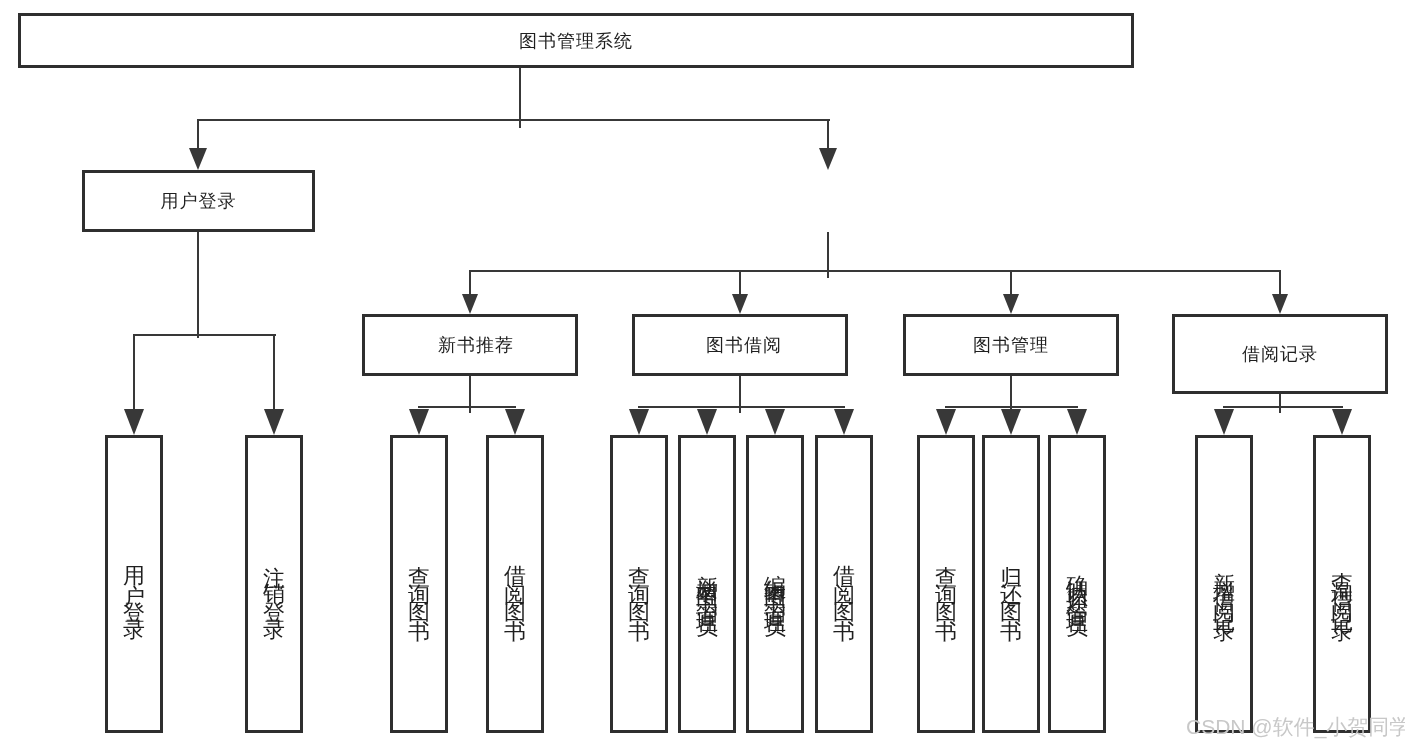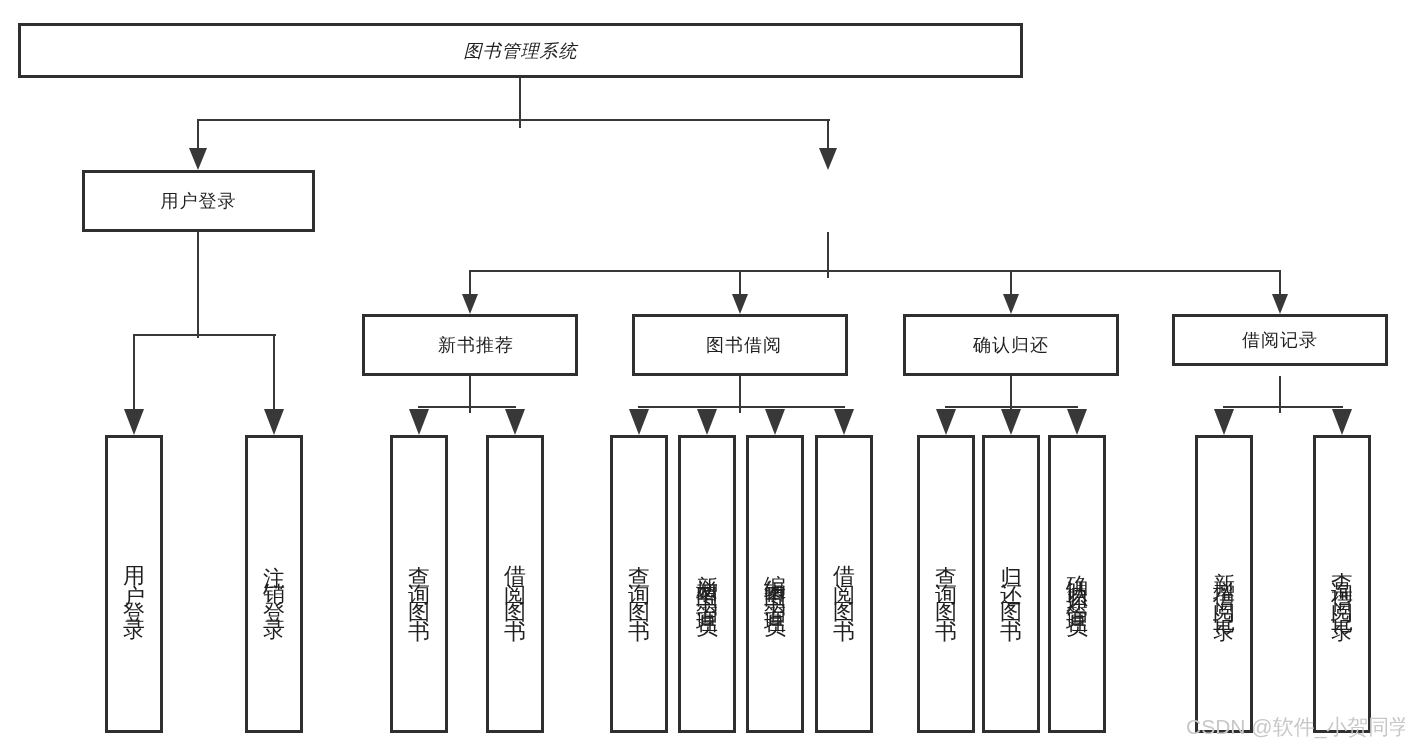--- a/index.html
+++ b/index.html
@@ -71,21 +71,21 @@
     color: #c8c8c8;
     white-space: nowrap;
     z-index: 3;
   }
 </style>
 </head>
 <body>
 
 <div class="canvas">
 
-  <div class="box" style="left:18px; top:23px; width:1005px; height:55px;font-style:italic;">
+  <div class="box" style="left:18px; top:13px; width:1116px; height:55px;">
     <span class="hlabel">图书管理系统</span>
   </div>
 
   <div class="ln" style="left:519px; top:68px; width:2px; height:60px;"></div>
   <div class="ln" style="left:197px; top:119px; width:633px; height:2px;"></div>
   <div class="ln" style="left:197px; top:119px; width:2px; height:33px;"></div>
   <div class="ln" style="left:827px; top:119px; width:2px; height:33px;"></div>
   <div class="ah ah-md" style="left:189px; top:148px;"></div>
   <div class="ah ah-md" style="left:819px; top:148px;"></div>
 
@@ -111,23 +111,23 @@
   <div class="ah ah-sm" style="left:1003px; top:294px;"></div>
   <div class="ah ah-sm" style="left:1272px; top:294px;"></div>
 
   <div class="box" style="left:362px; top:314px; width:216px; height:62px;padding-left:12px;">
     <span class="hlabel">新书推荐</span>
   </div>
   <div class="box" style="left:632px; top:314px; width:216px; height:62px;padding-left:8px;">
     <span class="hlabel">图书借阅</span>
   </div>
   <div class="box" style="left:903px; top:314px; width:216px; height:62px;">
-    <span class="hlabel">确认归还</span>
+    <span class="hlabel">图书管理</span>
   </div>
-  <div class="box" style="left:1172px; top:314px; width:216px; height:52px;">
+  <div class="box" style="left:1172px; top:314px; width:216px; height:80px;">
     <span class="hlabel">借阅记录</span>
   </div>
 
   <div class="ln" style="left:469px; top:376px; width:2px; height:37px;"></div>
   <div class="ln" style="left:418px; top:406px; width:98px; height:2px;"></div>
   <div class="ah ah-lg" style="left:409px; top:409px;"></div>
   <div class="ah ah-lg" style="left:505px; top:409px;"></div>
 
   <div class="ln" style="left:739px; top:376px; width:2px; height:37px;"></div>
   <div class="ln" style="left:638px; top:406px; width:207px; height:2px;"></div>

